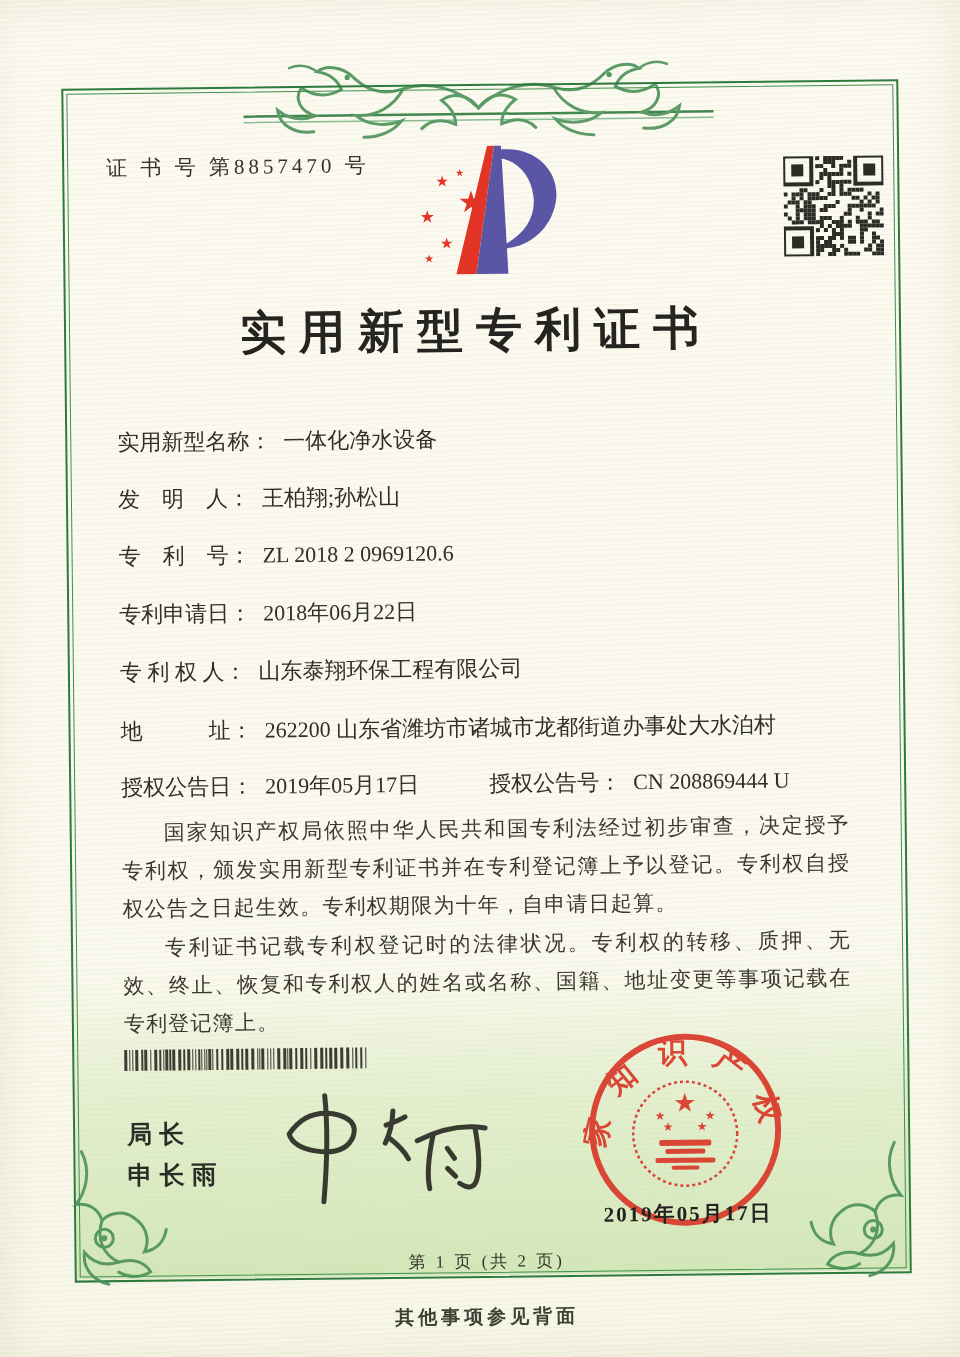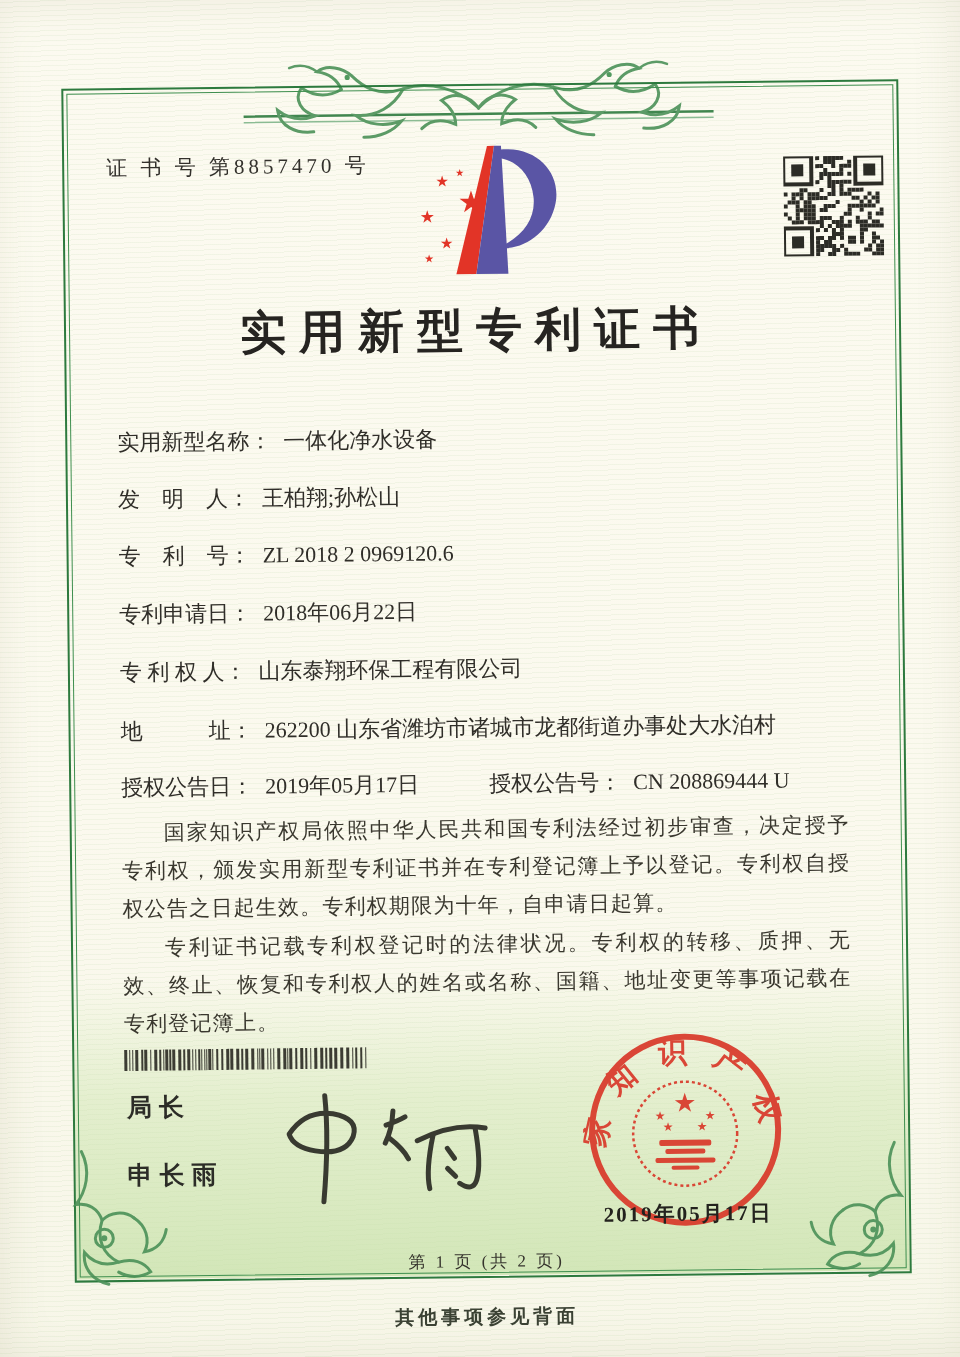--- a/index.html
+++ b/index.html
@@ -426,21 +426,21 @@
           <span style="width: 3px; margin-right: 2px;"></span>
           <span style="width: 3px; margin-right: 3px;"></span>
           <span style="width: 3px; margin-right: 3px;"></span>
           <span style="width: 3px; margin-right: 3px;"></span>
           <span style="width: 1px; margin-right: 2px;"></span>
           <span style="width: 2px; margin-right: 3px;"></span>
           <span style="width: 2px; margin-right: 3px;"></span>
           <span style="width: 1px; margin-right: 2px;"></span>
         </div>
 
-      <div class="official" style="top:1087px">局长</div>
+      <div class="official" style="top:1114px">局长</div>
       <div class="official" style="top:1155px">申长雨</div>
 
       <svg class="sig" viewBox="0 0 250 125">
         <g stroke="#22211c" fill="none" stroke-width="5" stroke-linecap="round" stroke-linejoin="round" opacity=".88">
           <path d="M22,50 Q38,26 66,30 Q92,35 86,53 Q78,72 48,67 Q26,63 22,50 Z"></path>
           <path d="M58,12 Q62,55 56,118"></path>
           <path d="M126,28 Q125,46 118,60 M119,42 Q131,38 138,34 M122,55 Q136,66 141,76"></path>
           <path d="M150,58 Q186,40 218,46"></path>
           <path d="M166,52 Q158,88 162,106"></path>
           <path d="M208,46 Q214,82 209,98 Q205,110 192,101"></path>

